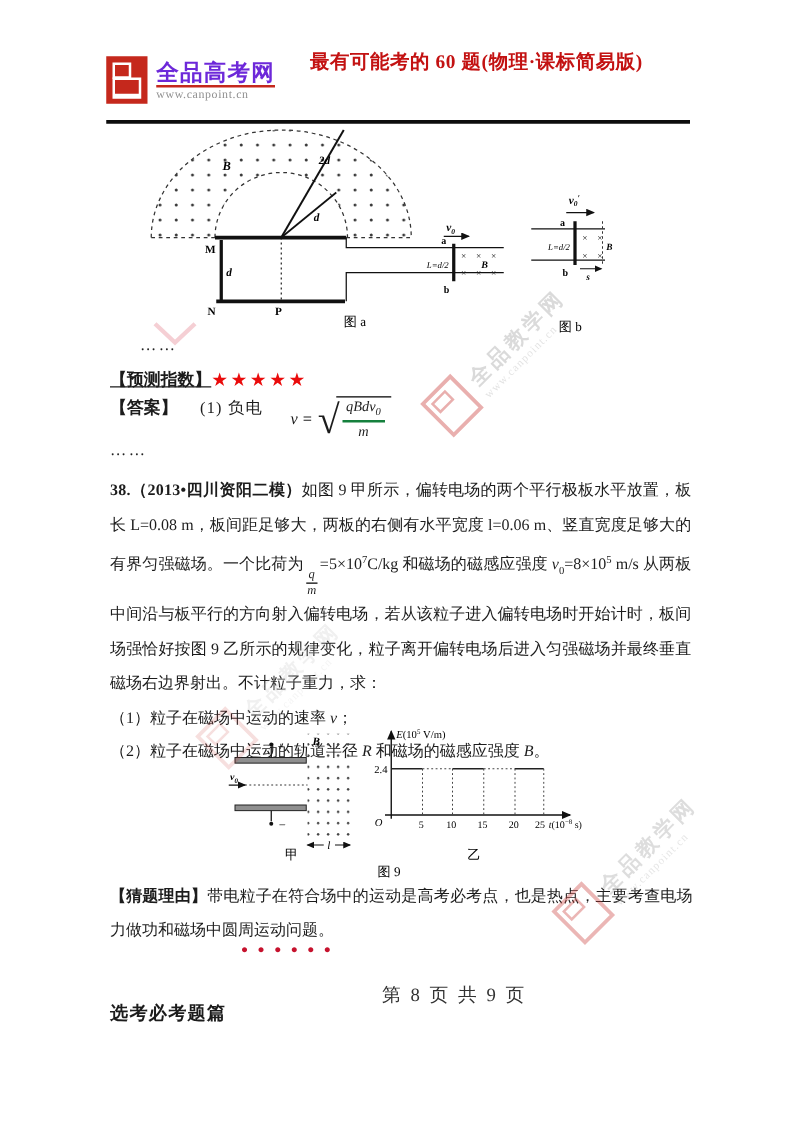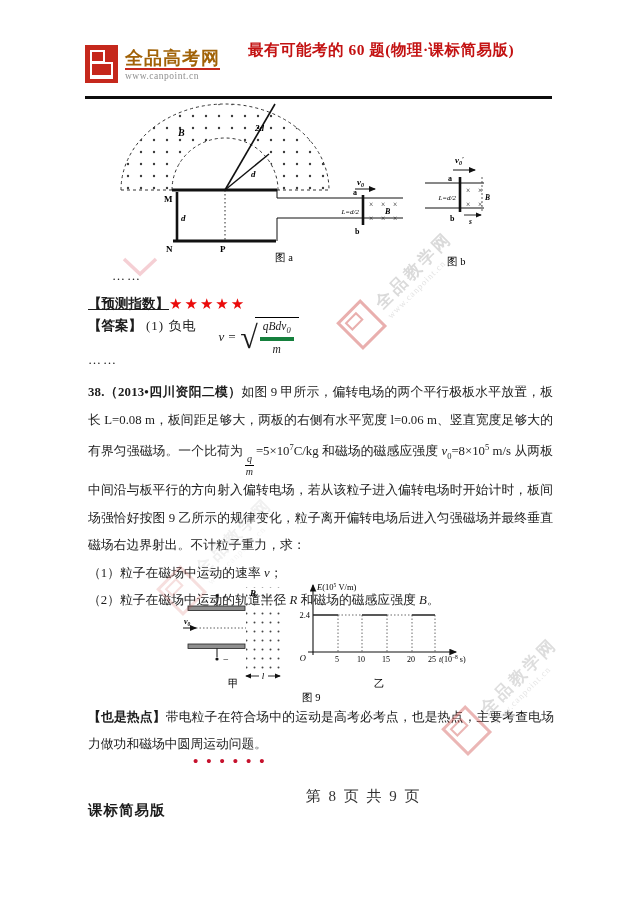--- a/index.html
+++ b/index.html
@@ -5,21 +5,21 @@
   html,body{margin:0;padding:0;background:#ffffff;}
   .page{position:relative;width:635px;height:900px;background:#fff;overflow:hidden;
         font-family:"Liberation Serif","DejaVu Serif",serif;color:#1c1c1c;}
 
   
   .hdr{position:absolute;left:85px;top:37px;width:467px;display:flex;align-items:flex-start;}
   .logo{display:flex;align-items:center;gap:7px;margin-top:8px;}
   .seal{width:33px;height:38px;background:#c5281c;position:relative;flex:none;}
   .seal::before{content:"";position:absolute;left:5px;top:5px;right:13px;height:9px;border:2.5px solid #fff;}
   .seal::after{content:"";position:absolute;left:5px;right:5px;top:17px;bottom:4px;border:2.5px solid #fff;border-bottom-width:4px;}
-  .brand{font-size:18px;font-weight:bold;color:#a16207;letter-spacing:1px;line-height:20px;}
+  .brand{font-size:18px;font-weight:bold;color:#6d28d9;letter-spacing:1px;line-height:20px;}
   .brand-url{font-size:9.5px;color:#8f8f8f;letter-spacing:.5px;border-top:2px solid #c5281c;padding-top:1px;}
   .title{margin-left:28px;text-align:center;color:#c31212;font-weight:bold;font-size:15.5px;line-height:25px;letter-spacing:.5px;}
   .hdr-rule{position:absolute;left:85px;top:96px;width:467px;border-top:3px solid #0d0d0d;}
 
   
   .wm{position:absolute;display:flex;align-items:flex-end;gap:8px;transform:rotate(-45deg);transform-origin:left bottom;pointer-events:none;}
   .wm-seal{width:28px;height:32px;border:3px solid rgba(201,62,58,.75);position:relative;flex:none;}
   .wm-seal::before{content:"";position:absolute;left:3px;right:9px;top:3px;height:7px;border:2px solid rgba(201,62,58,.75);}
   .wm-text{display:flex;flex-direction:column;line-height:1.15;}
   .wm-brand{font-size:17px;font-weight:bold;color:#bcbcbc;letter-spacing:3px;}
@@ -31,28 +31,28 @@
 
   
   .ellipsis{position:absolute;font-size:13px;letter-spacing:2px;color:#222;}
   .e1{left:112px;top:268px;}
   .e2{left:88px;top:352px;}
   .pred{position:absolute;left:88px;top:295px;font-size:13.5px;}
   .pred .lbl{font-weight:bold;text-decoration:underline;}
   .stars{color:#ea0b0b;font-size:15px;letter-spacing:2px;vertical-align:-1px;}
   .ans{position:absolute;left:88px;top:317px;display:flex;align-items:flex-start;font-size:13px;}
   .ans .lbl{font-weight:bold;font-size:13.5px;}
-  .ans .pre{margin-left:4px;letter-spacing:1px;}
+  .ans .pre{margin-left:18px;letter-spacing:1px;}
   .formula{display:inline-flex;align-items:center;margin-left:22px;font-size:13px;}
   .formula .veq{font-style:italic;margin-right:4px;}
   .sqrt{display:inline-flex;align-items:center;}
   .radical{font-size:32px;line-height:.8;transform:translateY(1px);font-weight:400;}
   .sqrt-body{display:inline-flex;flex-direction:column;align-items:center;border-top:1.4px solid #000;
              font-size:11.5px;line-height:1.25;margin-left:-3px;padding:1px 5px 0 5px;}
-  .sqrt-body .num{border-bottom:4px solid #15803d;padding:0 3px 1px 3px;font-style:italic;}
+  .sqrt-body .num{border-bottom:2px solid #15803d;padding:0 3px 1px 3px;font-style:italic;}
   .sqrt-body .den{font-style:italic;padding-top:1px;}
 
   
   .q{position:absolute;left:88px;top:379px;width:465px;font-size:12.8px;line-height:27.5px;text-align:justify;}
   .q b{letter-spacing:.2px;}
   .ifrac{display:inline-flex;flex-direction:column;align-items:center;vertical-align:-7px;
          font-size:10px;line-height:1.15;font-style:italic;margin:0 2px;}
   .ifrac .n{border-bottom:1px solid #000;padding:0 2px;}
   sup{font-size:8.5px;} sub{font-size:8.5px;}
   .ivar{font-style:italic;}
@@ -264,26 +264,26 @@
       </g>
       <text x="259" y="87" font-size="8">
         <tspan font-style="italic">t</tspan><tspan>(10</tspan><tspan dy="-3" font-size="5.5">−8</tspan><tspan dy="3">&nbsp;s)</tspan>
       </text>
       <text x="194" y="112" font-size="10.5">乙</text>
     </g>
     <text x="122" y="126" font-size="10.5">图 9</text>
   </svg>
 
   <div class="reason">
-    <span class="lbl">【也是热点】</span><span>带电粒子在符合场中的运动是高考必考点，也是热点，主要考查电场力做功和磁场中圆周运动问题。</span>
+    <span class="lbl">【猜题理由】</span><span>带电粒子在符合场中的运动是高考必考点，也是热点，主要考查电场力做功和磁场中圆周运动问题。</span>
   </div>
 
   <div class="reddots">••••••</div>
 
-  <div class="section">课标简易版</div>
+  <div class="section">选考必考题篇</div>
   <div class="footer">第 8 页 共 9 页</div>
 
   <div class="wm wm1">
     <div class="wm-seal"></div>
     <div class="wm-text">
       <span class="wm-brand">全品教学网</span>
       <span class="wm-url">www.canpoint.cn</span>
     </div>
   </div>
   <div class="wm wm2">

